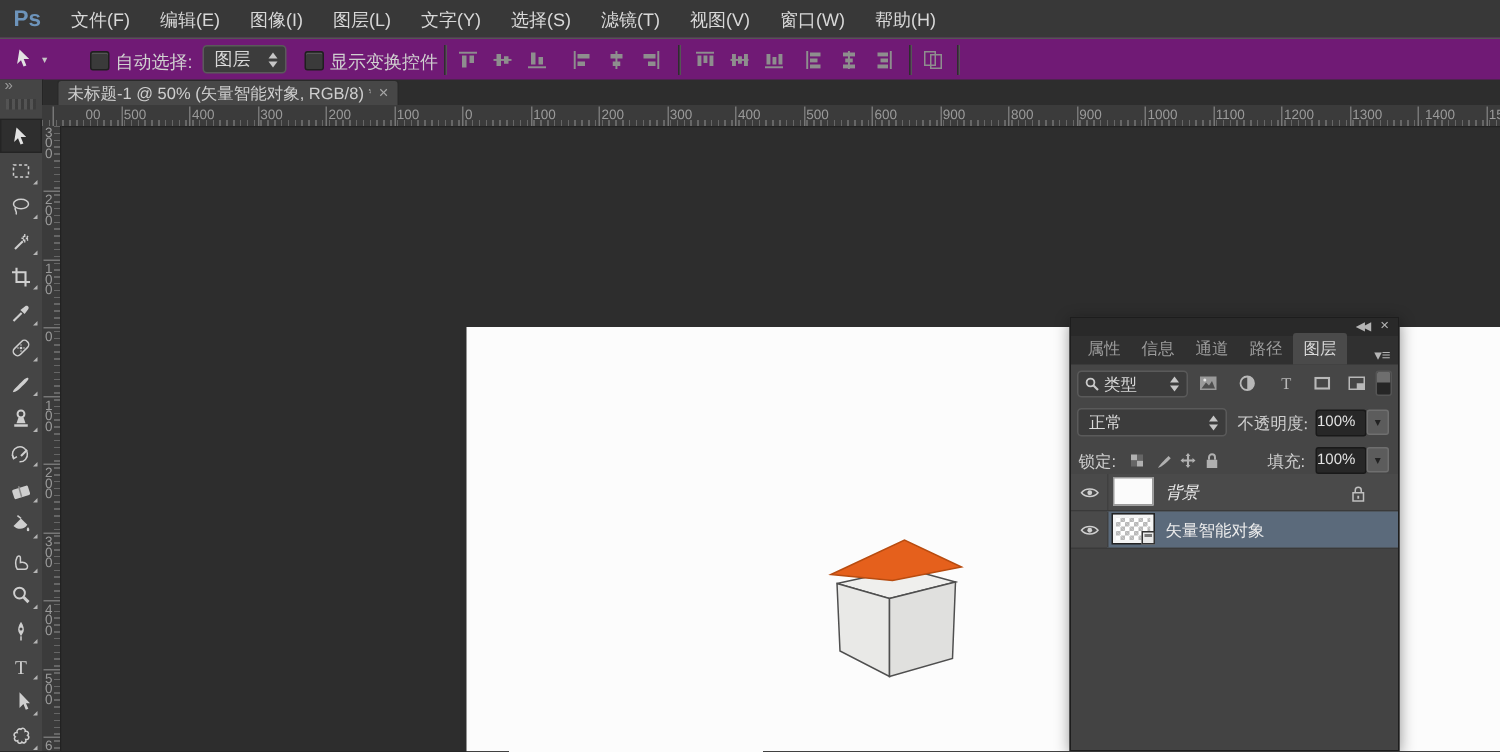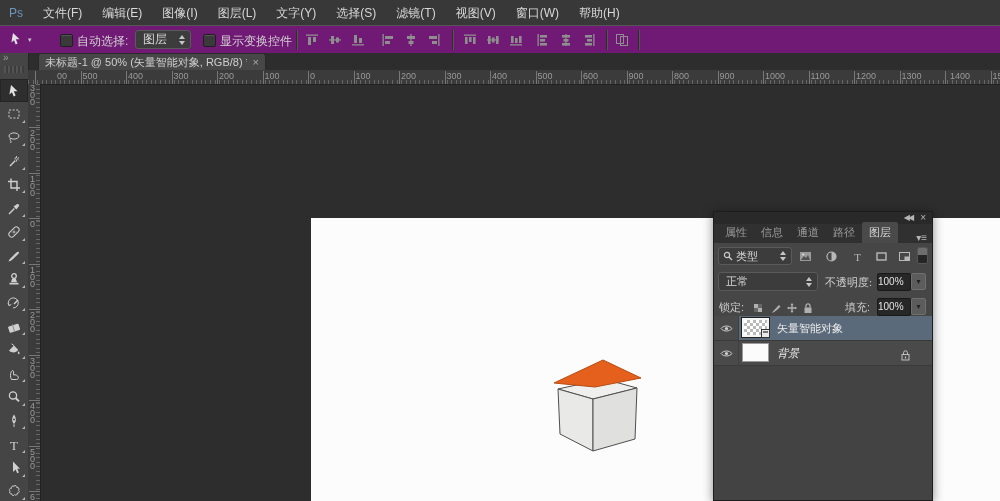--- a/index.html
+++ b/index.html
@@ -2,21 +2,21 @@
 <html><head>
 <meta charset="utf-8">
 <style>
   html,body{margin:0;padding:0;background:#222;}
   #app{position:relative;width:1000px;height:501px;overflow:hidden;
        background:#2d2d2d;font-family:"Liberation Sans","DejaVu Sans",sans-serif;
        -webkit-font-smoothing:antialiased;color:#d6d6d6;}
   
   #menubar{position:absolute;left:0;top:0;width:1000px;height:25px;background:#383838;
            border-bottom:1px solid #262626;display:flex;align-items:center;}
-  #logo{font-weight:normal;font-size:12px;color:#6d94bb;padding:0 10px 0 9px;letter-spacing:0;}
+  #logo{font-weight:bold;font-size:15px;color:#6d94bb;padding:0 10px 0 9px;letter-spacing:0;}
   #menu{display:flex;}
   .menu-item{font-size:12px;color:#d8d8d8;padding:16px 10px;line-height:24px;cursor:default;}
   
   #optionsbar{position:absolute;left:0;top:25px;width:1000px;height:28px;background:#701a75;
               border-top:1px solid #555;border-bottom:1px solid #272727;}
   #optionsbar .opt-label{position:absolute;top:7px;font-size:12px;color:#d0d0d0;}
   .checkbox{position:absolute;top:8px;width:11px;height:11px;background:#3a3a3a;
             border:1px solid #1f1f1f;box-shadow:inset 0 1px 0 #555;border-radius:2px;}
   .ddown{position:absolute;background:#3c3c3c;border:1px solid #5a5a5a;border-radius:3px;
          display:flex;align-items:center;font-size:12px;color:#d8d8d8;}
@@ -494,45 +494,45 @@
             </svg></span><span style="position: absolute; top: 3px; left: 88px;"><svg width="12" height="12" viewBox="0 0 12 12">
               <rect x="2.5" y="5.5" width="7" height="5.5" fill="#b0b0b0"></rect>
               <path d="M4 5.5 V3.8 A2 2 0 0 1 8 3.8 V5.5" fill="none" stroke="#b0b0b0" stroke-width="1.3"></path>
             </svg></span></span>
       <span class="plabel" style="position:absolute;left:131px;top:3px;">填充:</span>
       <span class="valbox" style="left:163px;top:1px;">100%</span>
       <span class="valbtn" style="left:197px;top:1px;">▾</span>
     </div>
 
     <div id="layerList">
-        <div class="layer-row sel">
-          <div class="rowfill"></div>
-          <span class="eyecell">
-            <svg width="13" height="9" viewBox="0 0 13 9">
-              <path d="M1 4.5 C3.5 1.2 9.5 1.2 12 4.5 C9.5 7.8 3.5 7.8 1 4.5 Z" fill="none" stroke="#cfcfcf"></path>
-              <circle cx="6.5" cy="4.5" r="1.6" fill="#cfcfcf"></circle>
-            </svg>
-          </span>
-          <span class="thumb checker">
-            <span class="badge"></span>
-          </span>
-          <span class="lname">矢量智能对象</span>
-        </div>
         <div class="layer-row">
           <div class="rowfill"></div>
           <span class="eyecell">
             <svg width="13" height="9" viewBox="0 0 13 9">
               <path d="M1 4.5 C3.5 1.2 9.5 1.2 12 4.5 C9.5 7.8 3.5 7.8 1 4.5 Z" fill="none" stroke="#cfcfcf"></path>
               <circle cx="6.5" cy="4.5" r="1.6" fill="#cfcfcf"></circle>
             </svg>
           </span>
           <span class="thumb white"></span>
           <span class="lname italic">背景</span>
           <span class="rowlock"><svg width="11" height="12" viewBox="0 0 11 12">
               <rect x="2" y="5.5" width="7" height="5.5" fill="none" stroke="#c0c0c0"></rect>
               <path d="M3.5 5.5 V3.8 A2 2 0 0 1 7.5 3.8 V5.5" fill="none" stroke="#c0c0c0"></path>
               <rect x="4.9" y="7.5" width="1.2" height="2" fill="#c0c0c0"></rect>
             </svg></span>
         </div>
+        <div class="layer-row sel">
+          <div class="rowfill"></div>
+          <span class="eyecell">
+            <svg width="13" height="9" viewBox="0 0 13 9">
+              <path d="M1 4.5 C3.5 1.2 9.5 1.2 12 4.5 C9.5 7.8 3.5 7.8 1 4.5 Z" fill="none" stroke="#cfcfcf"></path>
+              <circle cx="6.5" cy="4.5" r="1.6" fill="#cfcfcf"></circle>
+            </svg>
+          </span>
+          <span class="thumb checker">
+            <span class="badge"></span>
+          </span>
+          <span class="lname">矢量智能对象</span>
+        </div>
       </div>
   </div>
 
 </div>
 
 </body></html>

